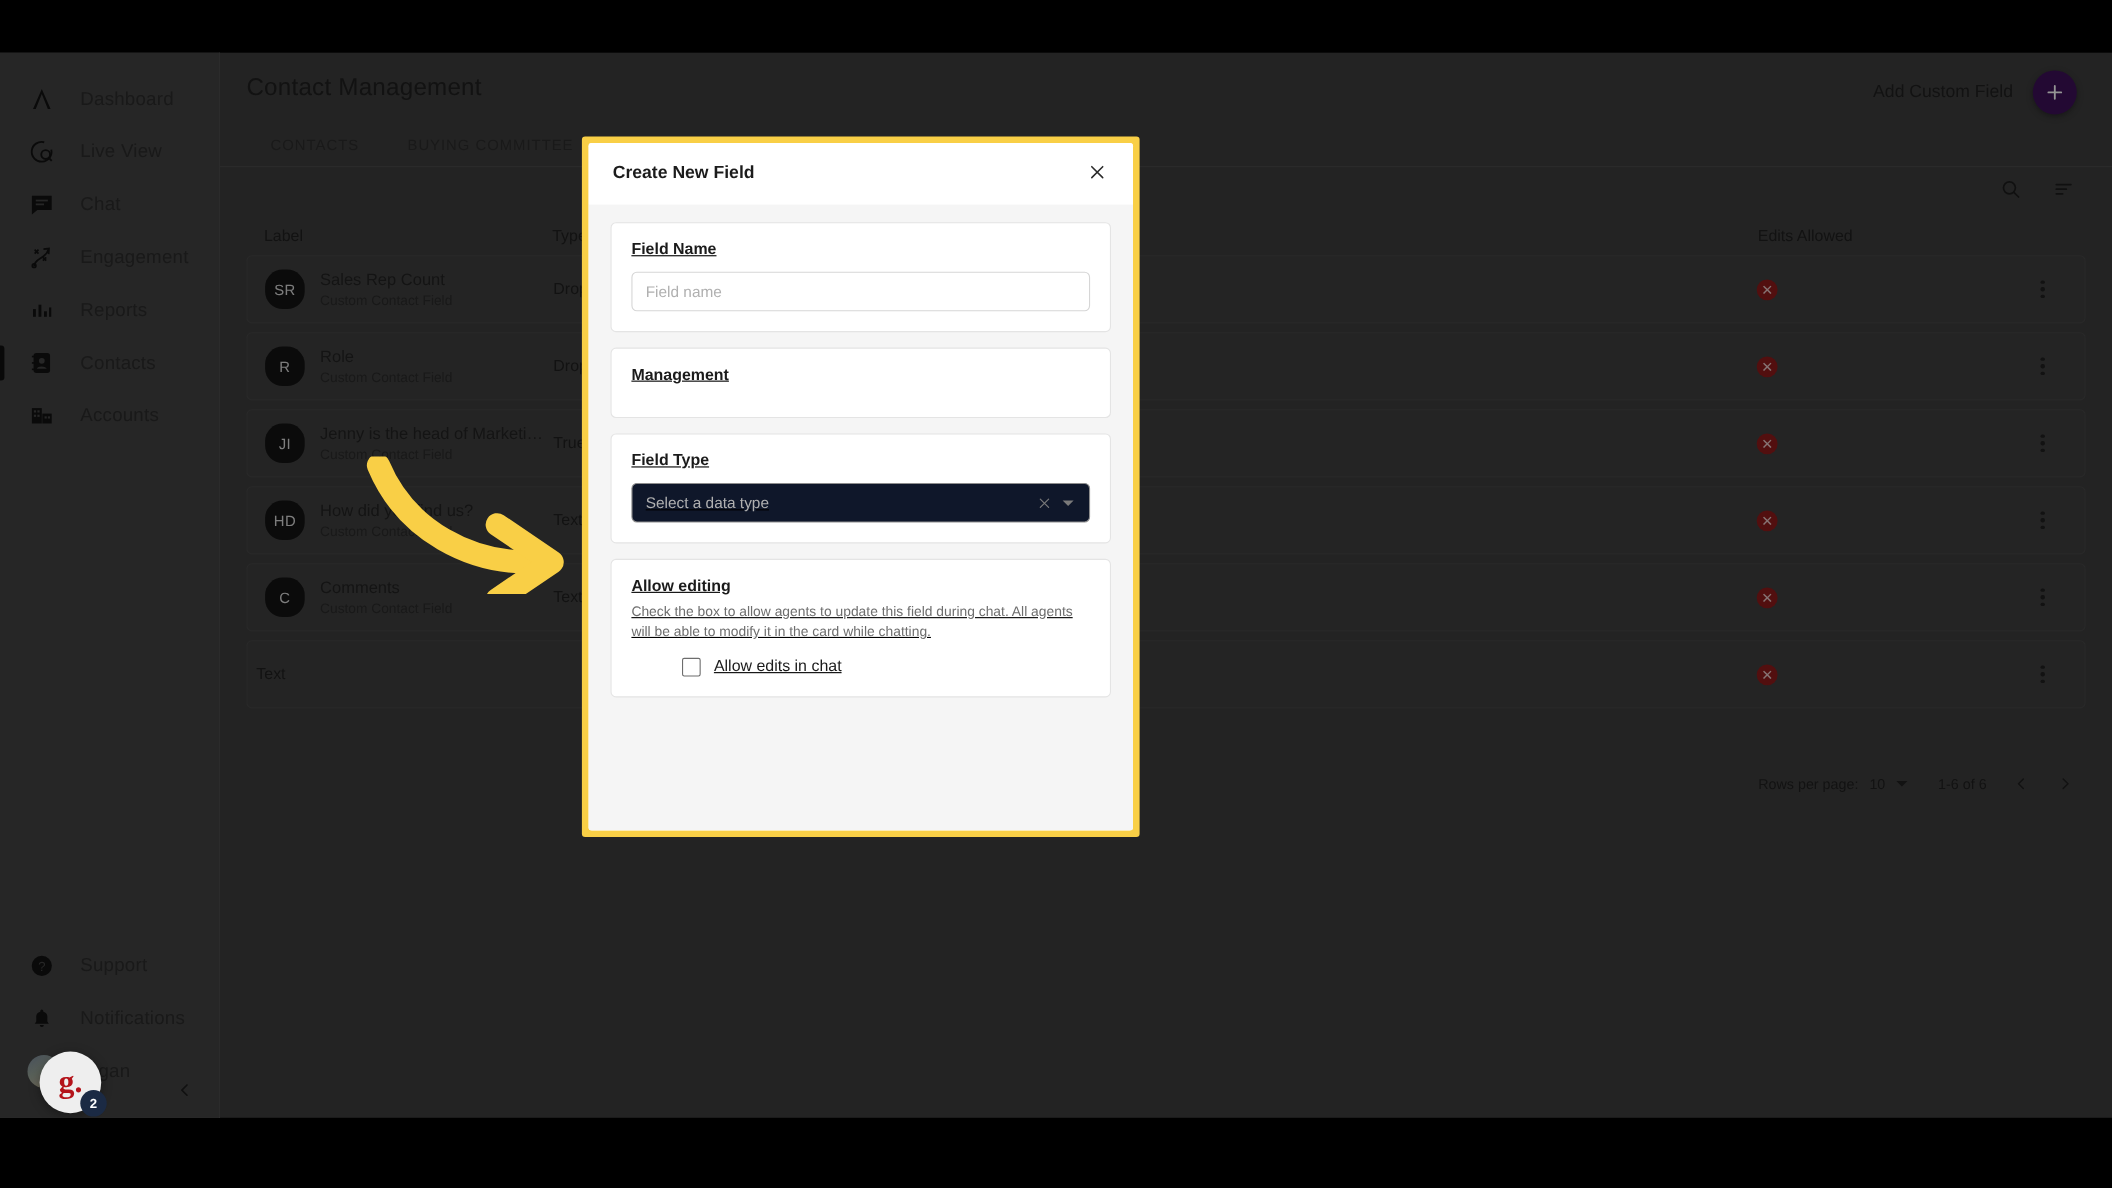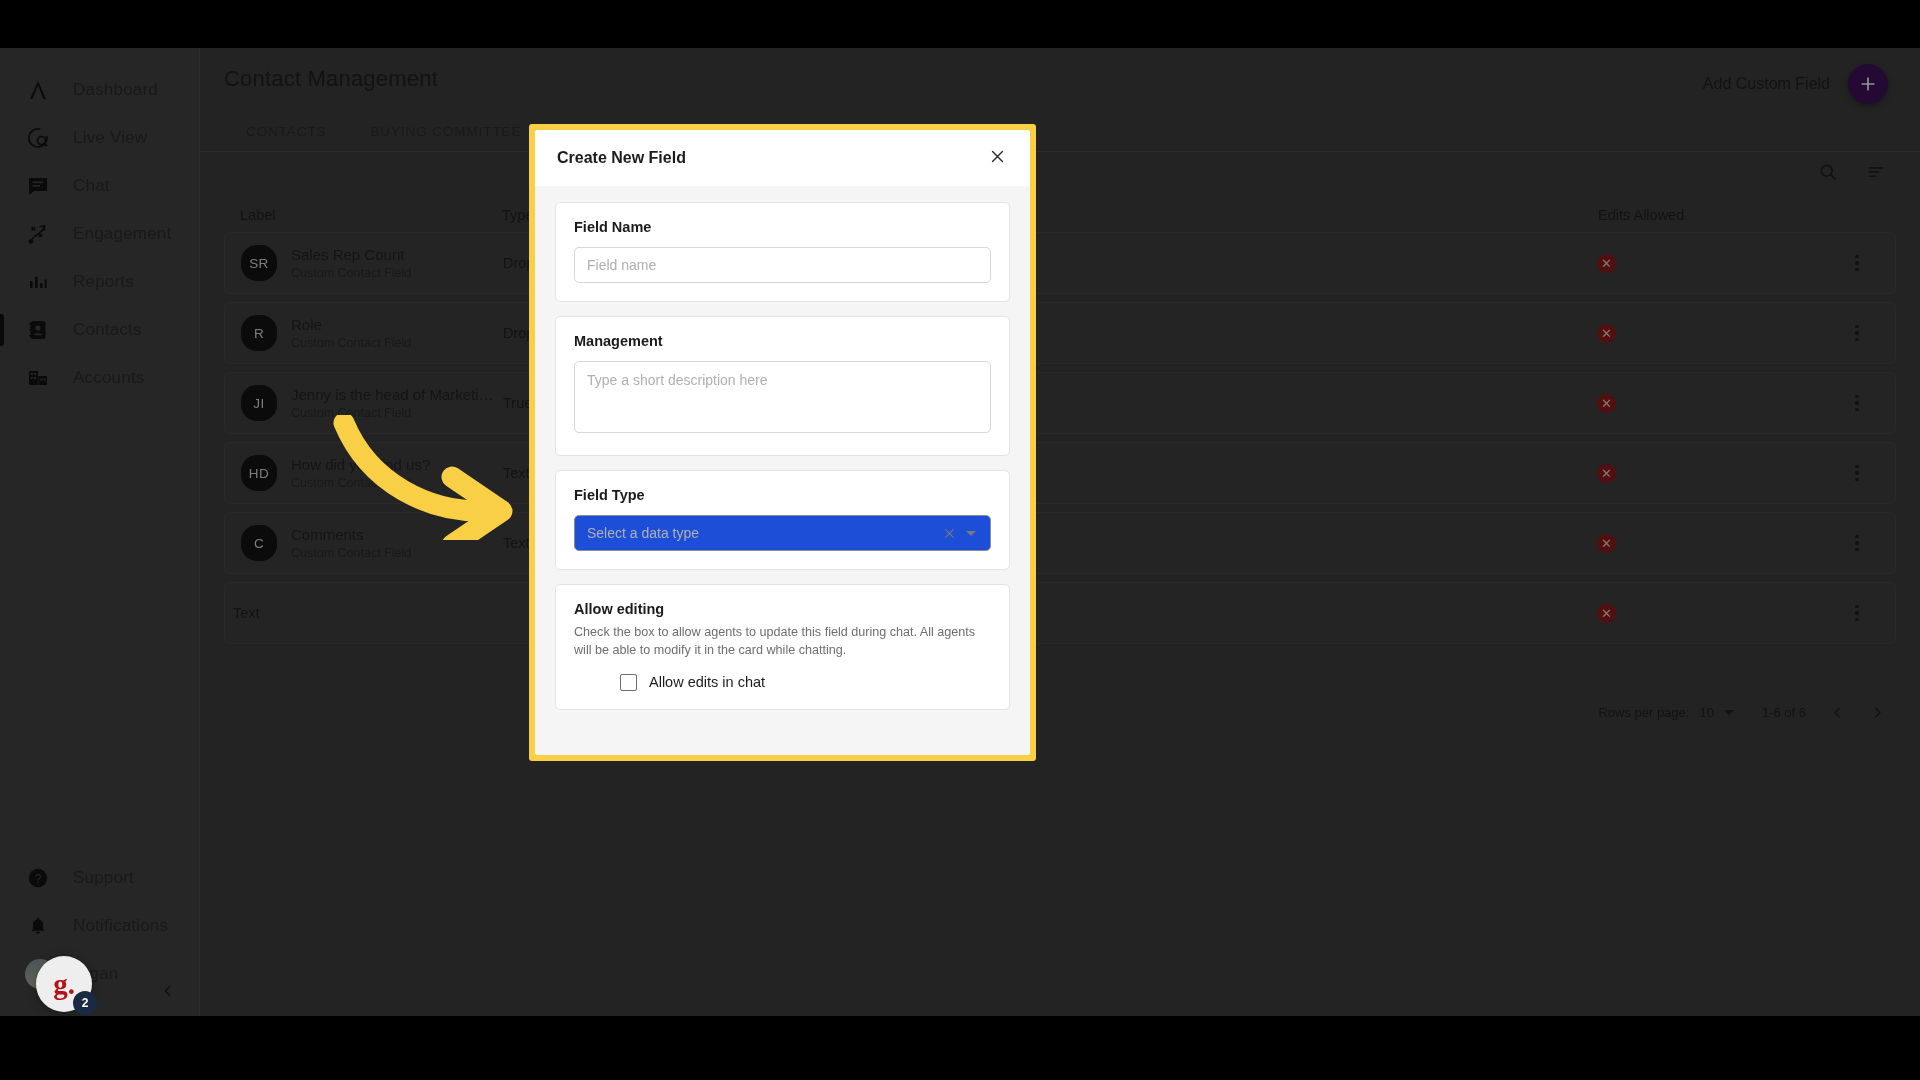--- a/index.html
+++ b/index.html
@@ -163,41 +163,42 @@
   }
   .modal-head {
     height: 56px; display: flex; align-items: center; justify-content: space-between;
     padding: 0 20px 0 22px; background: #fff; flex: 0 0 56px;
   }
   .modal-title { font-size: 16px; color: #1c1c1c; font-weight: 700; }
   .modal-close { font-size: 20px; color: #2b2b2b; cursor: pointer; line-height: 1; padding: 4px; }
   .modal-body {
     flex: 1; background: #f5f5f5; padding: 16px 20px 0;
     overflow: hidden;
+    text-decoration: underline;
   }
   .card {
     background: #fff; border: 1px solid #e4e4e4; border-radius: 5px;
     padding: 16px 18px 18px; margin-bottom: 14px;
   }
   .card-label { font-size: 14.5px; color: #1b1b1b; font-weight: 700; margin-bottom: 12px; }
   .text-input {
     width: 100%; height: 36px; border: 1px solid #d6d6d6; border-radius: 5px;
     padding: 0 12px; font-size: 14px; color: #1b1b1b; outline: none;
     font-family: "Liberation Sans", sans-serif; background: #fff;
   }
   .text-input::placeholder { color: #b0b0b0; }
   .text-area {
     width: 100%; height: 72px; border: 1px solid #d6d6d6; border-radius: 5px;
     padding: 10px 12px; font-size: 14px; color: #1b1b1b; outline: none; resize: none;
     font-family: "Liberation Sans", sans-serif; background: #fff;
   }
   .text-area::placeholder { color: #b0b0b0; }
   .select-box {
     width: 100%; height: 36px; border: 1px solid #8d8d8d; border-radius: 5px;
-    display: flex; align-items: center; padding: 0 8px 0 12px; background: #1d4ed8; cursor: pointer;
+    display: flex; align-items: center; padding: 0 8px 0 12px; background: #0f172a; cursor: pointer;
   }
   .select-val { flex: 1; font-size: 14px; color: #b0b0b0; }
   .sel-ico { color: #7a7a7a; display: flex; align-items: center; justify-content: center; cursor: pointer; }
   .sel-x { font-size: 15px; padding: 0 6px; }
   .caret { width: 0; height: 0; border-left: 5px solid transparent; border-right: 5px solid transparent; border-top: 5px solid #7a7a7a; margin: 0 6px 0 4px; }
   .help-text { font-size: 12.6px; color: #6e6e6e; line-height: 1.45; margin-top: -6px; margin-bottom: 14px; }
   .chk-row { display: flex; align-items: center; gap: 12px; cursor: pointer; padding-left: 46px; }
   .chk-box { width: 17px; height: 17px; border: 1.6px solid #6d6d6d; border-radius: 2px; background: #fff; flex: 0 0 17px; }
   .chk-label { font-size: 14.5px; color: #1b1b1b; }
   .modal-foot {
@@ -551,21 +552,20 @@
 
       <div class="modal-body">
 
         <div class="card">
           <div class="card-label">Field Name</div>
           <input class="text-input" type="text" placeholder="Field name" style="">
         </div>
 
         <div class="card">
           <div class="card-label">Management</div>
-          <textarea class="text-area" placeholder="Type a short description here" style=""></textarea>
         </div>
 
         <div class="card">
           <div class="card-label">Field Type</div>
           <div class="select-box">
             <span class="select-val">Select a data type</span>
             <span class="sel-ico sel-x">
               <svg width="13" height="13" viewBox="0 0 24 24" stroke="#7a7a7a" stroke-width="2" stroke-linecap="round">
                   <path d="M5 5 L19 19 M19 5 L5 19"></path>
                 </svg>

